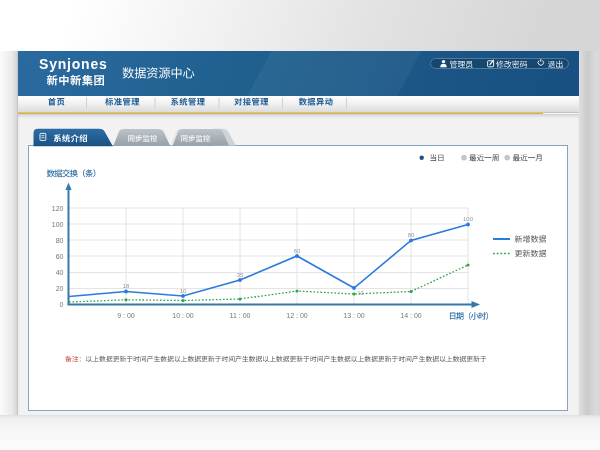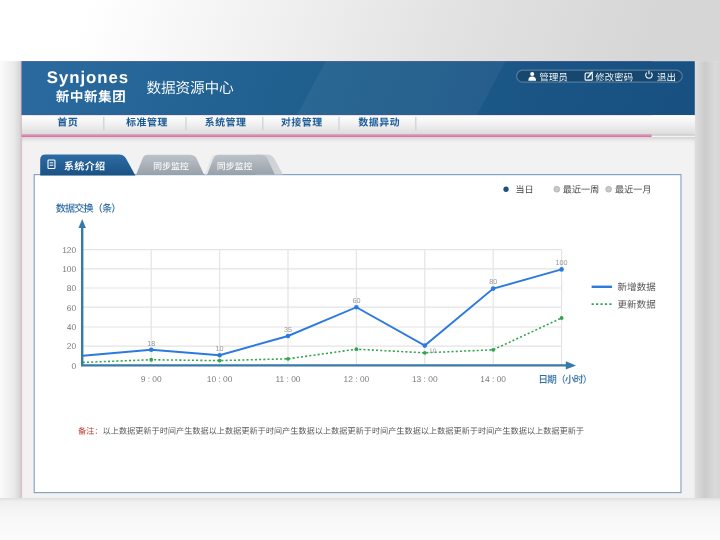--- a/index.html
+++ b/index.html
@@ -1,21 +1,21 @@
 <!DOCTYPE html>
 <html><head><meta charset="utf-8">
 <style>
 * {margin:0;padding:0;box-sizing:border-box}
 html,body {width:600px;height:450px;overflow:hidden;font-family:"Liberation Sans",sans-serif}
 body {position:relative;background:#f4f4f4}
 .bgtop {position:absolute;left:0;top:0;width:600px;height:51px;background:linear-gradient(108deg,#ffffff 12%,#f2f2f2 35%,#e2e2e2 62%,#d6d6d6 90%)}
 .bgleft {position:absolute;left:0;top:51px;width:18px;height:364px;background:linear-gradient(90deg,#fbfbfb 0%,#eaeaea 65%,#d6d6d6 93%,#b9b9b9 100%)}
 .bgright {position:absolute;left:579px;top:51px;width:21px;height:364px;background:linear-gradient(90deg,#dedede 0%,#cbcbcb 40%,#dadada 80%,#d6d6d6 100%)}
 .bgbottom {position:absolute;left:0;top:415px;width:600px;height:35px;background:linear-gradient(180deg,#dedede 0%,#efefef 8%,#f7f7f7 40%,#fbfbfb 100%)}
-#card {position:absolute;left:18px;top:51px;width:525px;height:364px;background:#ec4899}
+#card {position:absolute;left:18px;top:51px;width:525px;height:364px;background:#eab308}
 #hdr {position:absolute;left:0;top:0;width:561px;height:45px;background:linear-gradient(110deg,#2a6a9f 0%,#20608f 40%,#1a5585 75%,#175081 100%);overflow:hidden}
 #hdr .sheen {position:absolute;left:240px;top:-30px;width:150px;height:110px;background:rgba(255,255,255,0.05);transform:skewX(-28deg)}
 #logo {position:absolute;left:21px;top:4.5px;color:#fff;font-weight:bold;font-size:14px;letter-spacing:0.8px}
 #pill {position:absolute;left:412px;top:6.5px;width:139px;height:11.6px;background:#16486f;border:1px solid #54799b;border-radius:6px}
 #nav {position:absolute;left:0;top:45px;width:561px;height:17px;background:linear-gradient(180deg,#ffffff 0%,#eeeeee 55%,#dcdcdc 100%);border-bottom:1px solid #c2c2c2}
 #main {position:absolute;left:0;top:63px;width:561px;height:301px;background:#f2f2f2;box-shadow:inset 0 3px 4px -2px rgba(0,0,0,0.2)}
 #panel {position:absolute;left:10.2px;top:31.4px;width:539.6px;height:265.3px;background:#ffffff;border:1px solid #85a4c2}
 </style></head>
 <body>
 <div class="bgtop"></div>

